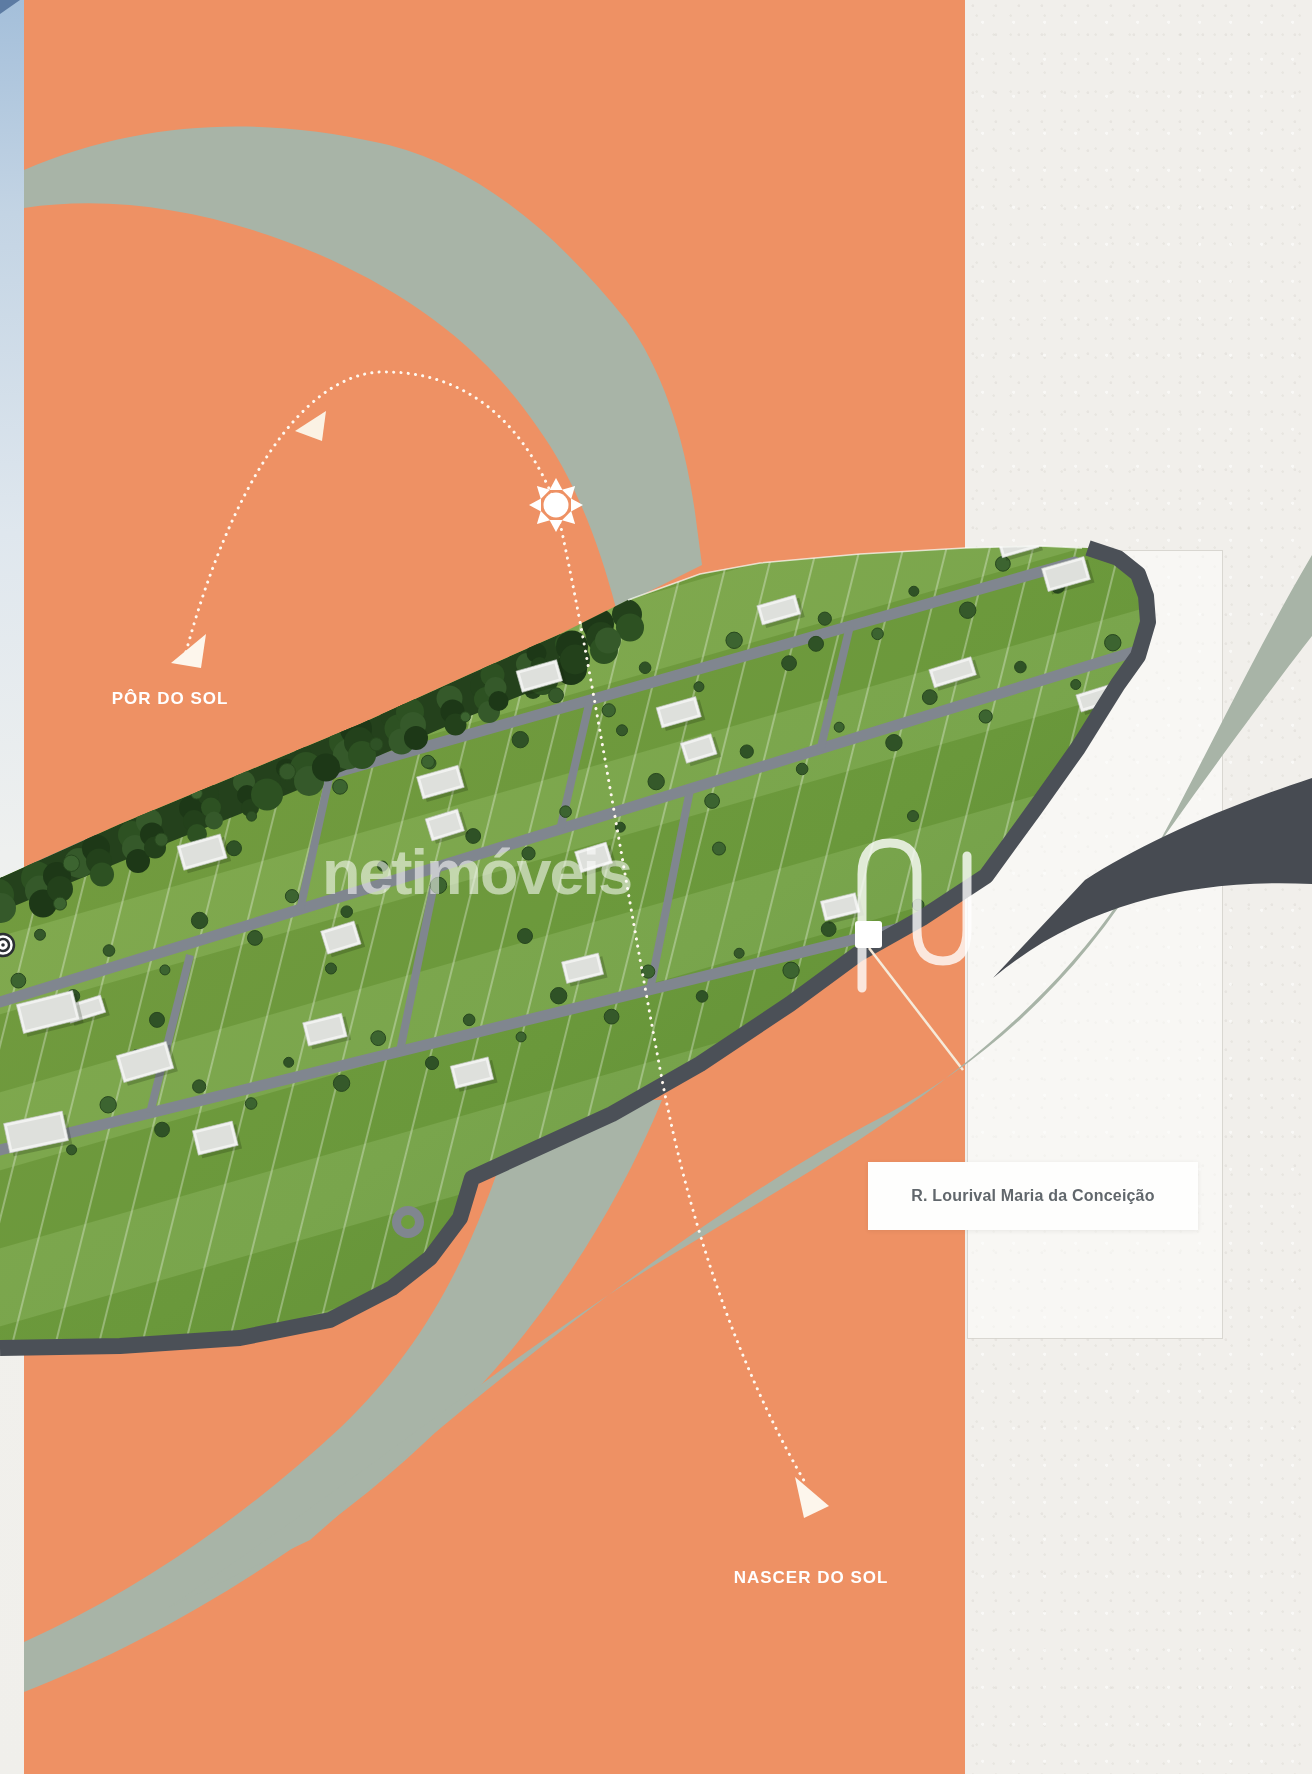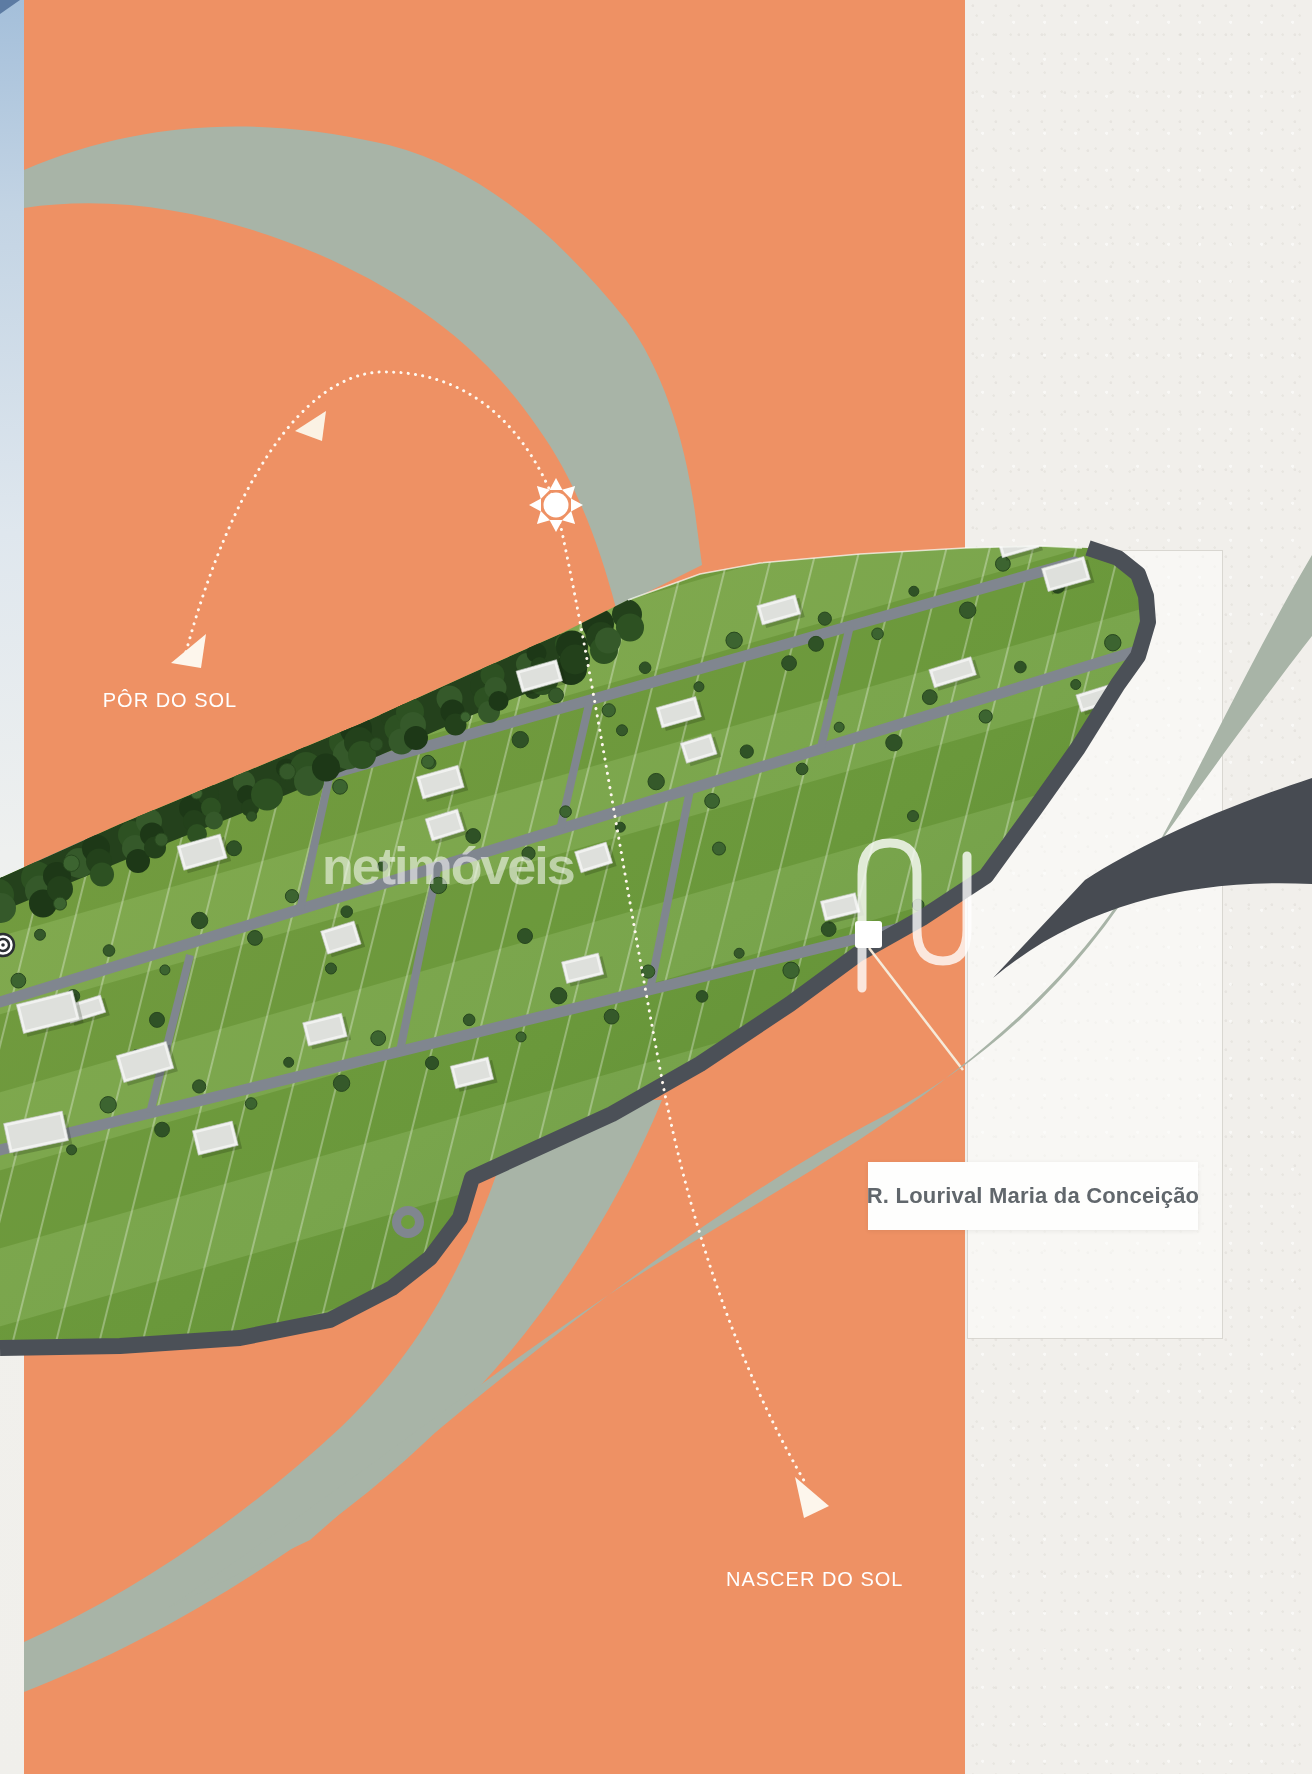--- a/index.html
+++ b/index.html
@@ -23,37 +23,37 @@
   }
   .white-frame-panel{
     position:absolute;left:967px;top:550px;width:256px;height:789px;
     background:rgba(253,253,251,.55);
     border:1px solid rgba(165,162,152,.38);
     box-sizing:border-box;
   }
   svg.art{position:absolute;left:0;top:0;z-index:2;}
   .watermark{
     position:absolute;left:322px;top:836px;z-index:3;
-    font-size:52px;font-weight:bold;letter-spacing:-2px;
+    font-size:63px;font-weight:bold;letter-spacing:-2px;
     color:rgba(255,255,255,.55);white-space:nowrap;
   }
   .logo-mark-svg{position:absolute;left:846px;top:830px;z-index:3;}
   .sun-label{
-    position:absolute;z-index:4;color:#ffffff;font-size:20px;font-weight:normal;
+    position:absolute;z-index:4;color:#ffffff;font-size:17px;font-weight:bold;
     letter-spacing:1px;text-align:center;white-space:nowrap;
   }
   .sunset-label{left:90px;top:689px;width:160px;}
   .sunrise-label{left:726px;top:1568px;width:170px;}
   .street-label-box{
     position:absolute;left:868px;top:1162px;width:330px;height:68px;z-index:4;
     background:#fefefd;box-shadow:0 1px 5px rgba(0,0,0,.07);
     display:flex;align-items:center;justify-content:center;
   }
   .street-label-box span{
-    color:#61676c;font-size:22px;font-weight:bold;letter-spacing:.2px;white-space:nowrap;
+    color:#61676c;font-size:16px;font-weight:bold;letter-spacing:.2px;white-space:nowrap;
   }
 </style>
 </head>
 <body>
 
 <div class="canvas">
 
   <div class="photo-strip"></div>
   <div class="orange-panel"></div>
   <div class="white-frame-panel"></div>

